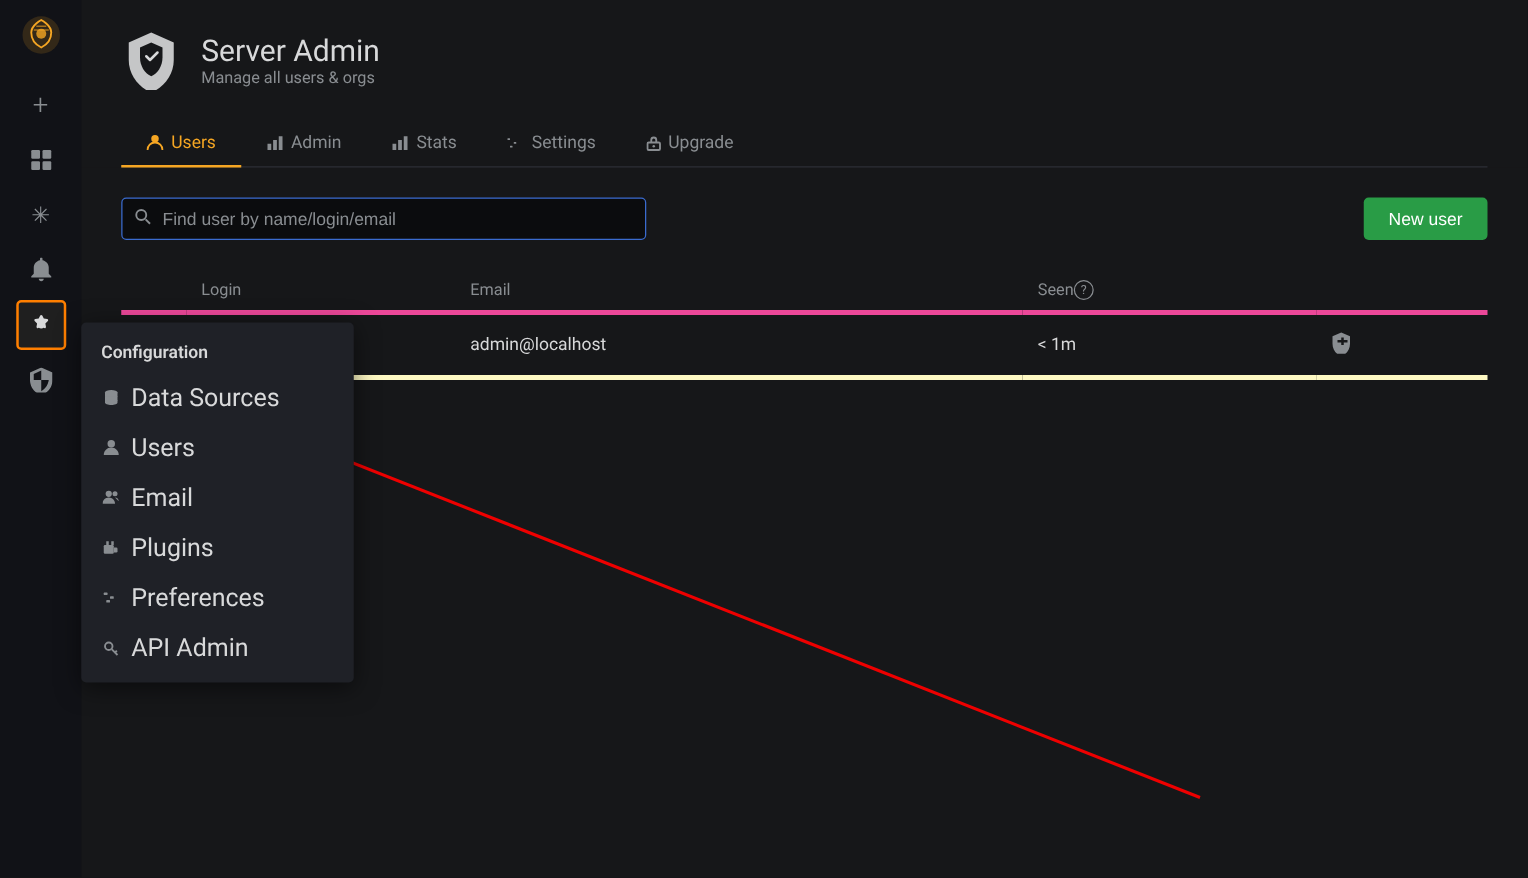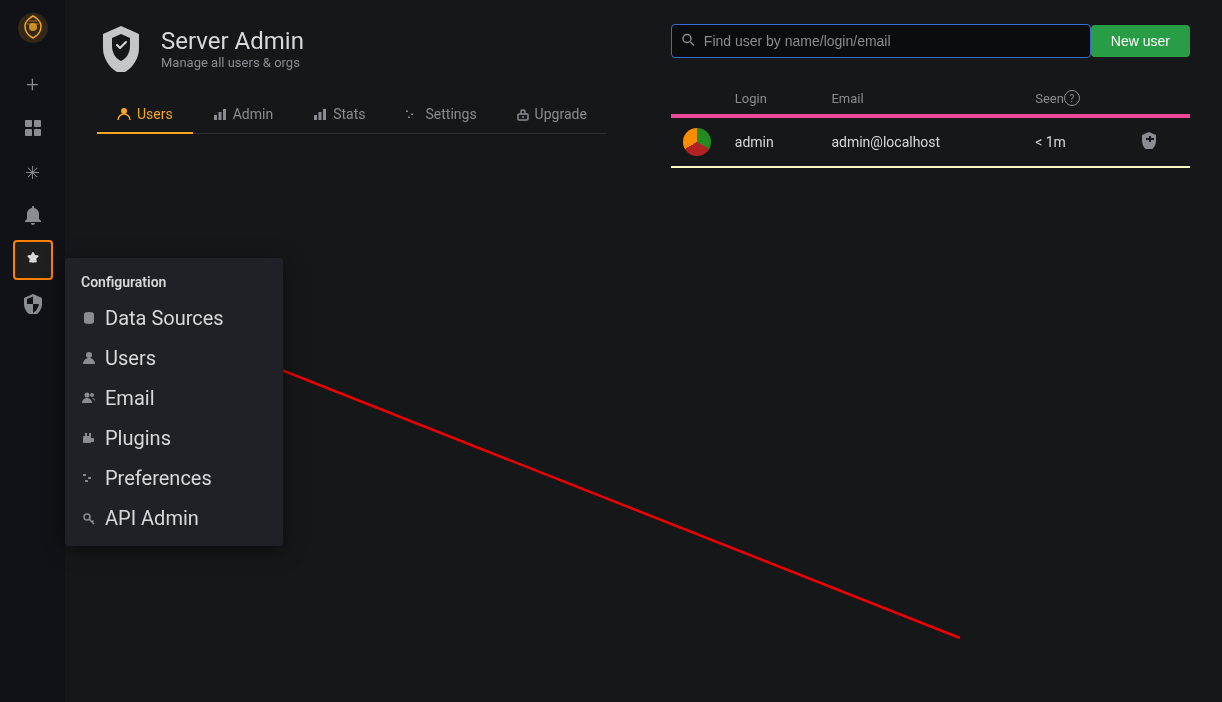--- a/index.html
+++ b/index.html
@@ -90,21 +90,21 @@
       align-items: center;
       justify-content: center;
       font-size: 14px;
       color: #898d91;
     }
 
     
     .main-content {
       flex: 1;
       display: flex;
-      flex-direction: row;
+      flex-direction: column;
       background: #161719;
       overflow: hidden;
     }
 
     
     .page-header {
       padding: 24px 32px 0 32px;
       background: #161719;
     }
 
@@ -159,21 +159,20 @@
 
     
     .content-area {
       padding: 24px 32px;
       flex: 1;
     }
 
     
     .search-row {
       display: flex;
-      align-items: center;
       justify-content: space-between;
       margin-bottom: 24px;
     }
 
     .search-wrapper {
       position: relative;
       width: 420px;
     }
 
     .search-icon-wrap {
@@ -218,21 +217,21 @@
       text-align: left;
       padding: 8px 12px;
       color: #898d91;
       font-weight: 400;
       font-size: 13px;
       border-bottom: 4px solid #ec4899;
     }
 
     .users-table td {
       padding: 10px 12px;
-      border-bottom: 2px solid #fef9c3;
+      border-bottom: 4px solid #fef9c3;
       color: #d8d9da;
     }
 
     .shield-cell {
       color: #898d91;
       font-size: 16px;
     }
 
     .seen-header {
       display: flex;

